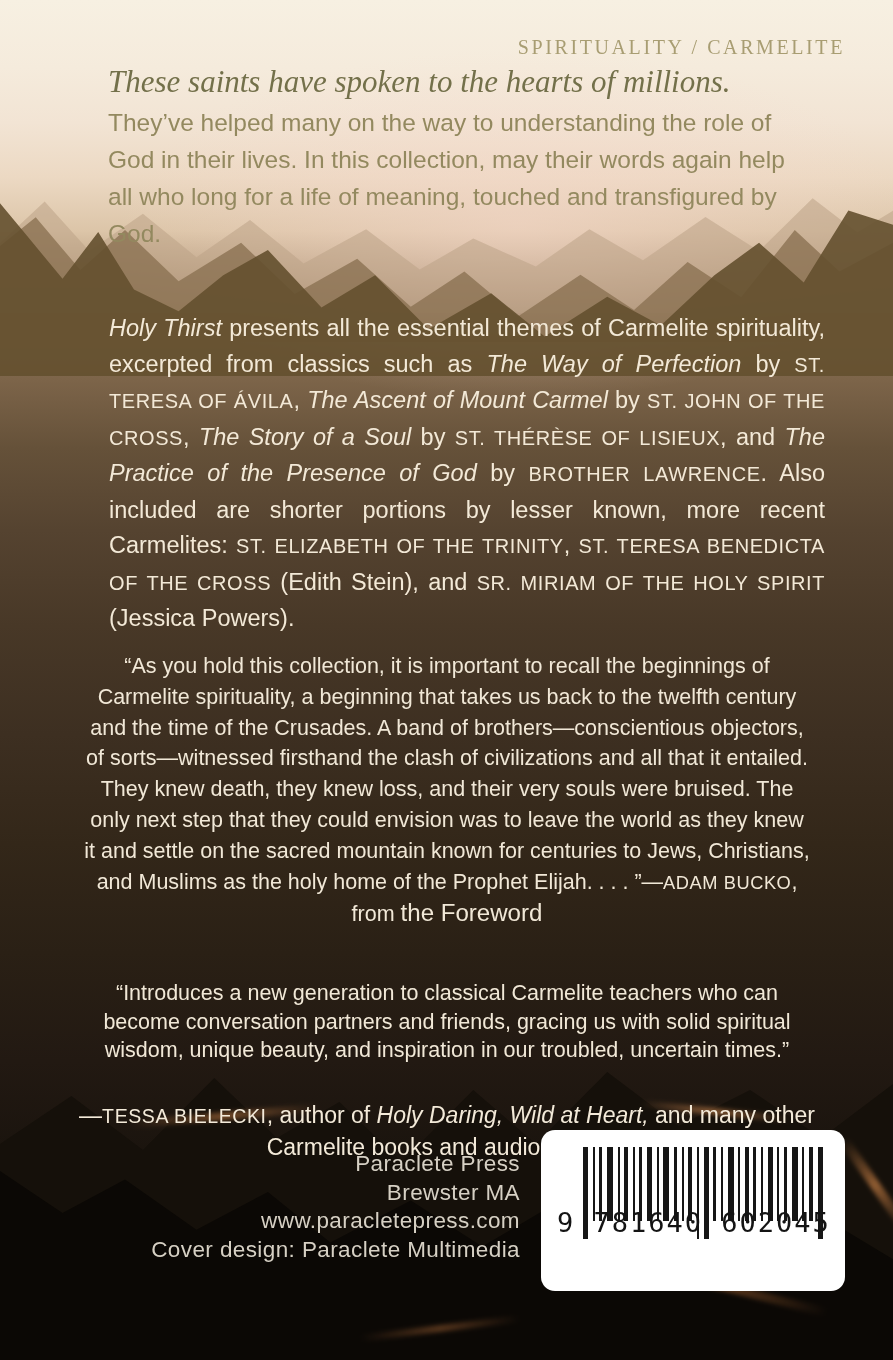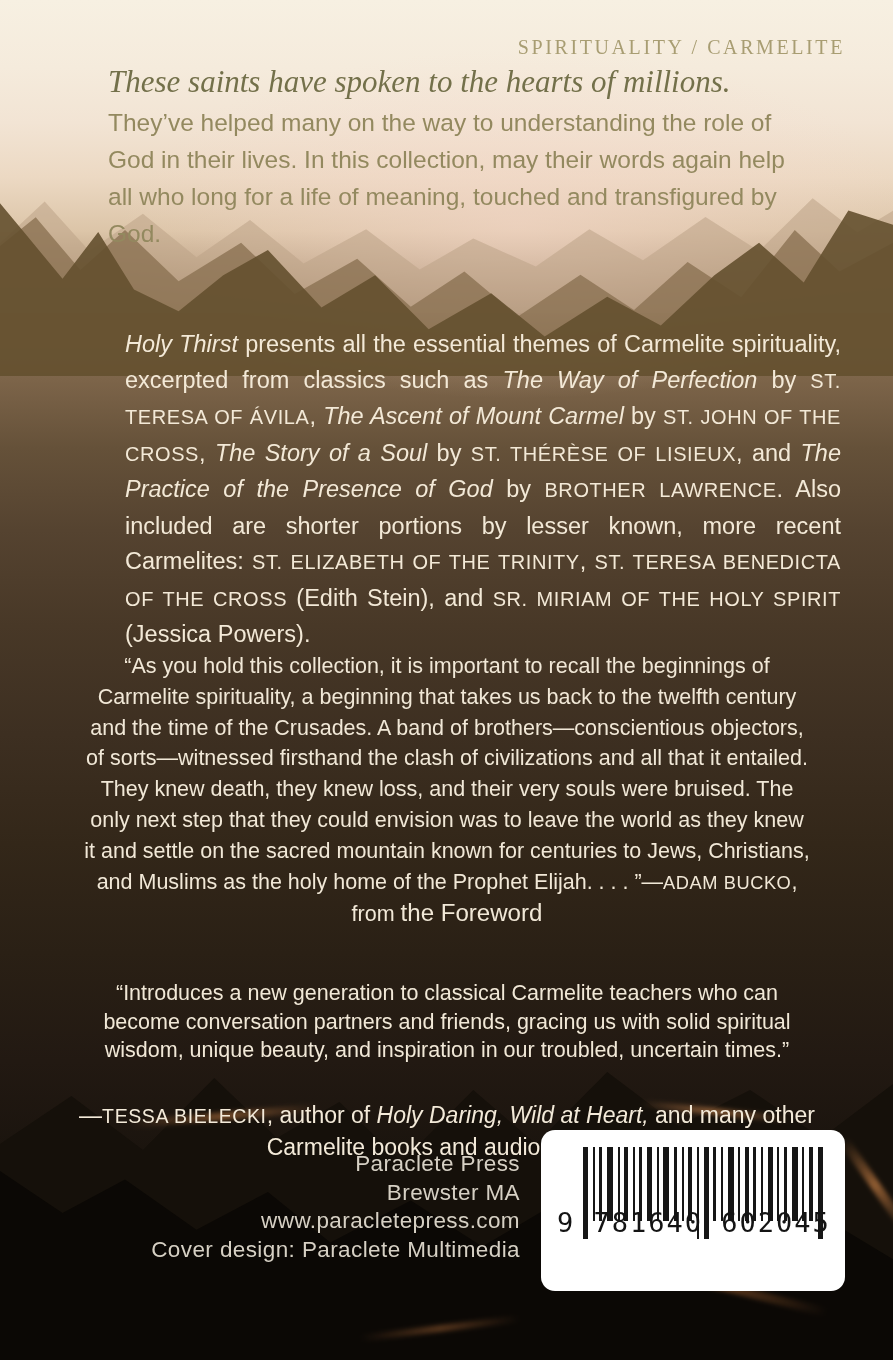--- a/index.html
+++ b/index.html
@@ -75,21 +75,21 @@
     font-family:"Liberation Serif",serif;font-style:italic;
     font-size:31px;color:#73704a;
   }
   .tagline-body{
     position:absolute;left:108px;top:104px;width:706px;
     font-size:24.5px;line-height:37px;color:#93895f;
   }
   .description{
     position:absolute;left:109px;top:311px;width:716px;
     font-size:23.5px;line-height:35.5px;color:#f3e9d7;
-    text-align:justify;margin:16px;
+    text-align:justify;margin:0;
   }
   .foreword-quote{
     position:absolute;left:82px;top:651px;width:730px;
     font-size:21.5px;line-height:30.8px;color:#f1e8d7;
     text-align:center;
   }
   .endorsement{
     position:absolute;left:78px;top:953px;width:738px;
     font-size:21.5px;line-height:28.5px;color:#f1e8d7;
     text-align:center;

